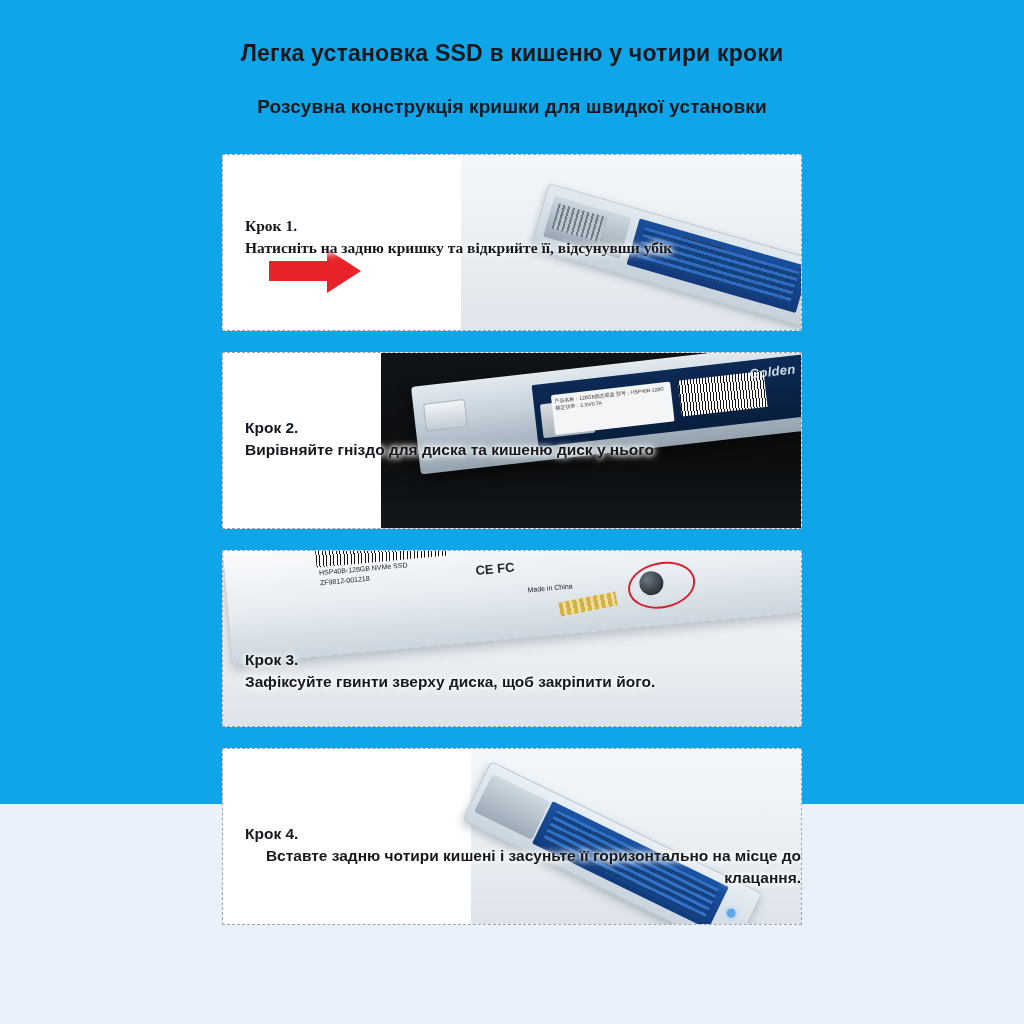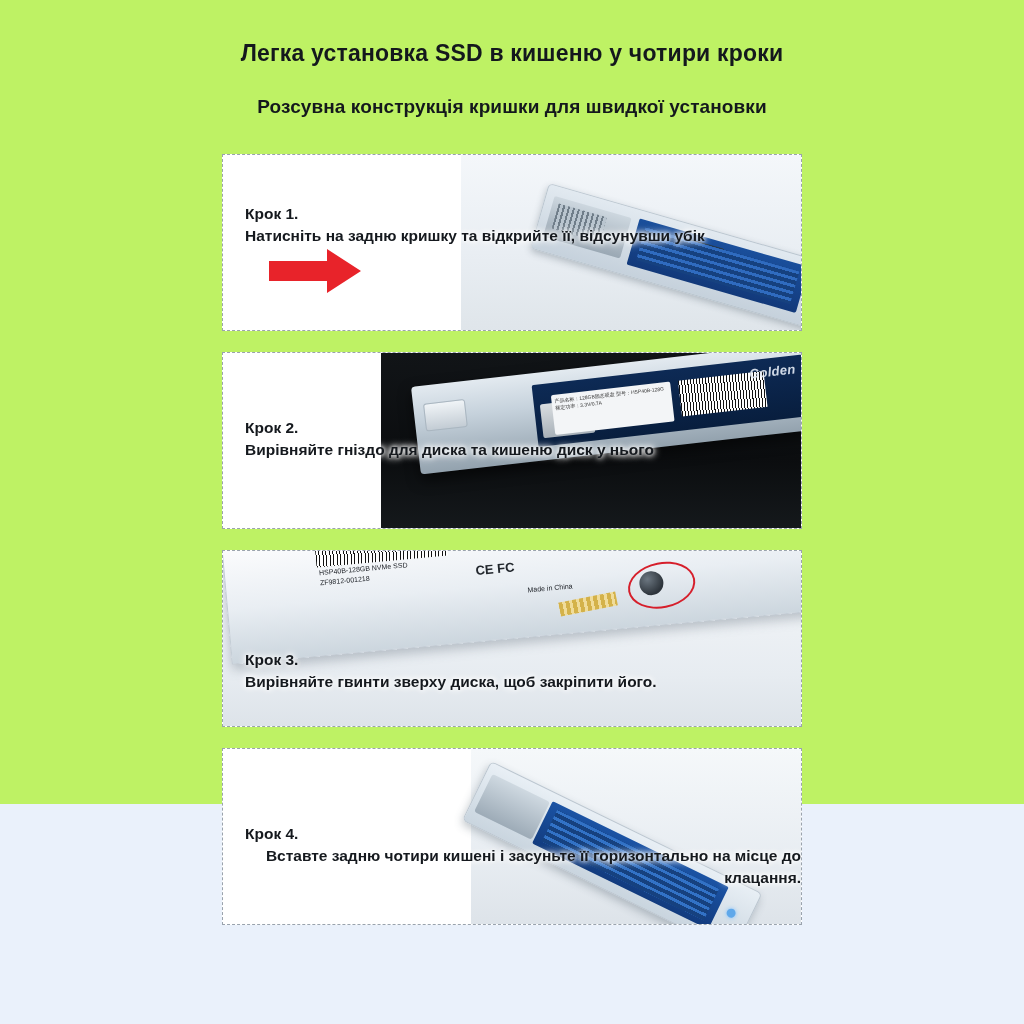--- a/index.html
+++ b/index.html
@@ -10,21 +10,21 @@
     width: 1024px;
     height: 1024px;
     background: #eaf1fb;
     font-family: "Liberation Sans", sans-serif;
     overflow: hidden;
   }
   .page {
     position: relative;
     width: 1024px;
     height: 804px;
-    background: #bef264;
+    background: #0ea5e9;
     box-sizing: border-box;
   }
 
   
   .headings {
     padding-top: 40px;
     text-align: center;
   }
   .title-main {
     font-size: 23px;
@@ -65,21 +65,21 @@
     font-size: 15.5px;
     font-weight: bold;
     color: #15191e;
     line-height: 1.42;
     text-shadow: 0 0 4px #ffffff, 0 0 7px #ffffff, 0 0 10px #ffffff;
   }
   .step-label { display: block; }
   .step-desc  { display: block; text-align: right; }
 
   
-  .step-card.c1 .step-text { top: 48px; }
+  .step-card.c1 .step-text { top: 60px; font-family: Liberation Serif, serif; }
   .step-card.c2 .step-text { top: 64px; }
   .step-card.c3 .step-text { top: 98px; }
   .step-card.c4 .step-text { top: 74px; }
 
   
   .photo {
     position: absolute;
     inset: 0;
     z-index: 1;
   }
@@ -388,21 +388,21 @@
             <div class="ph3-marks">CE FC</div>
             <div class="ph3-txt" style="left:300px; top:70px;">Made in China</div>
             <div class="ph3-pins"></div>
             <div class="ph3-screw"></div>
             <div class="ph3-circle"></div>
           </div>
         </div>
       </div>
       <div class="step-text">
         <span class="step-label">Крок 3.</span>
-        <span class="step-desc">Вирівняйте гвинти зверху диска, щоб закріпити його.</span>
+        <span class="step-desc">Зафіксуйте гвинти зверху диска, щоб закріпити його.</span>
       </div>
     </div>
 
     <div class="step-card c4">
       <div class="photo">
         <div class="ph4-bg">
           <div class="ph4-case">
             <div class="ph4-head"></div>
             <div class="ph4-pcb"></div>
             <div class="ph4-dot"></div>

